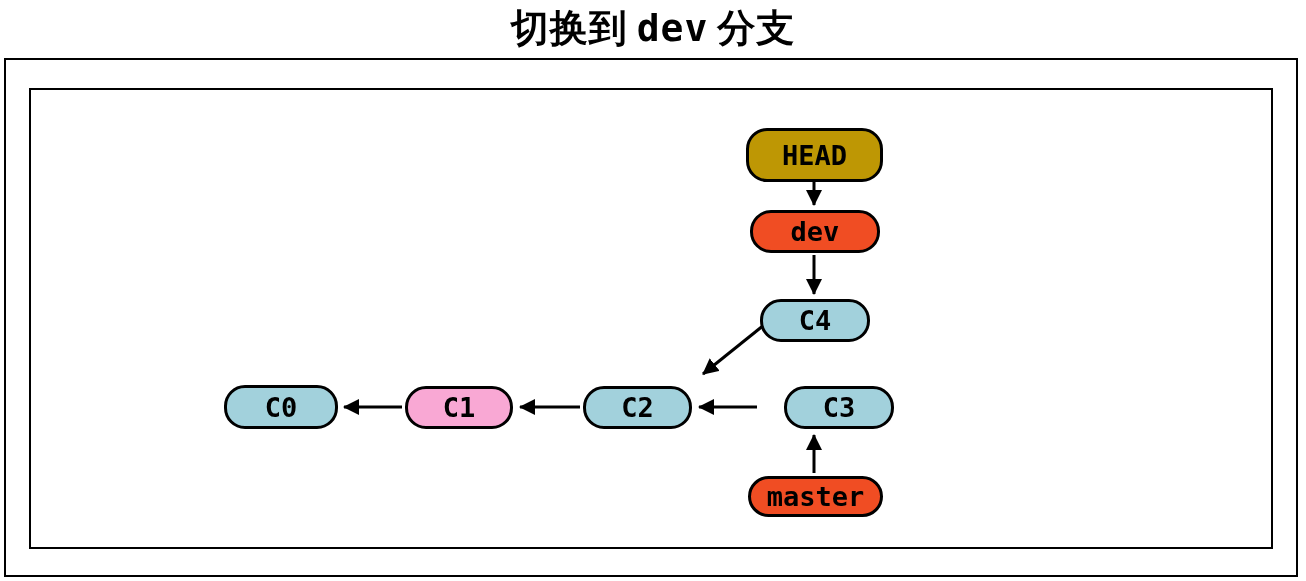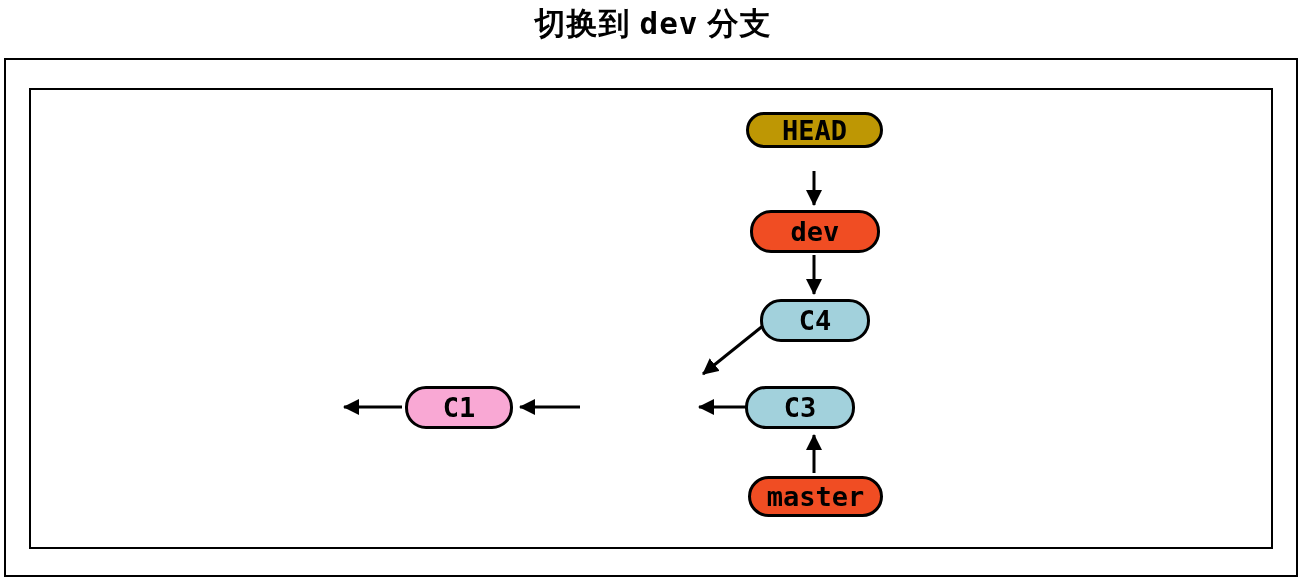--- a/index.html
+++ b/index.html
@@ -10,21 +10,21 @@
     background: #ffffff;
     font-family: "DejaVu Sans", sans-serif;
     overflow: hidden;
   }
   .title {
     position: absolute;
     top: 3px;
     left: 0;
     width: 100%;
     text-align: center;
-    font-size: 31px;
+    font-size: 38px;
     font-weight: bold;
     color: #000000;
     letter-spacing: 1px;
   }
   .title .code {
     font-family: "DejaVu Sans Mono", monospace;
     font-weight: bold;
     margin: 0 9px;
   }
   .outer-frame {
@@ -56,24 +56,24 @@
     border-radius: 21px;
     display: flex;
     align-items: center;
     justify-content: center;
     font-family: "DejaVu Sans Mono", monospace;
     font-weight: bold;
     font-size: 27px;
     color: #000000;
     line-height: 1;
   }
-  #node-head   { left: 746px; top: 112px; width: 137px; height: 36px; }
+  #node-head   { left: 746px; top: 128px; width: 137px; height: 54px; }
   #node-dev    { left: 750px; top: 210px; width: 130px; height: 43px; }
   #node-c4     { left: 760px; top: 299px; width: 110px; height: 43px; }
-  #node-c3     { left: 745px; top: 386px; width: 110px; height: 43px; }
+  #node-c3     { left: 784px; top: 386px; width: 110px; height: 43px; }
   #node-c2     { left: 583px; top: 386px; width: 109px; height: 43px; }
   #node-c1     { left: 405px; top: 386px; width: 108px; height: 43px; }
   #node-c0     { left: 224px; top: 385px; width: 114px; height: 44px; }
   #node-master { left: 748px; top: 476px; width: 135px; height: 41px; }
 </style>
 </head>
 <body>
 
 <div class="page">
 
@@ -98,21 +98,23 @@
     <line x1="402" y1="407" x2="344" y2="407" stroke="#000000" stroke-width="3" marker-end="url(#ah)"></line>
     <line x1="814" y1="473" x2="814" y2="435" stroke="#000000" stroke-width="3" marker-end="url(#ah)"></line>
   </svg>
 
   <div class="node" id="node-head" style="background-color: rgb(190, 151, 4);">HEAD</div>
 
   <div class="node" id="node-dev" style="background-color: rgb(240, 77, 35);">dev</div>
 
   <div class="node" id="node-c4" style="background-color: rgb(162, 209, 220);">C4</div>
 
+  <div class="node" id="node-c0" style="background-color: rgb(162, 209, 220);">C0</div>
 
   <div class="node" id="node-c1" style="background-color: #f9a8d4;">C1</div>
 
+  <div class="node" id="node-c2" style="background-color: rgb(162, 209, 220);">C2</div>
 
   <div class="node" id="node-c3" style="background-color: rgb(162, 209, 220);">C3</div>
 
   <div class="node" id="node-master" style="background-color: rgb(240, 77, 35); text-align: center;">master</div>
 
 </div>
 
 </body></html>

